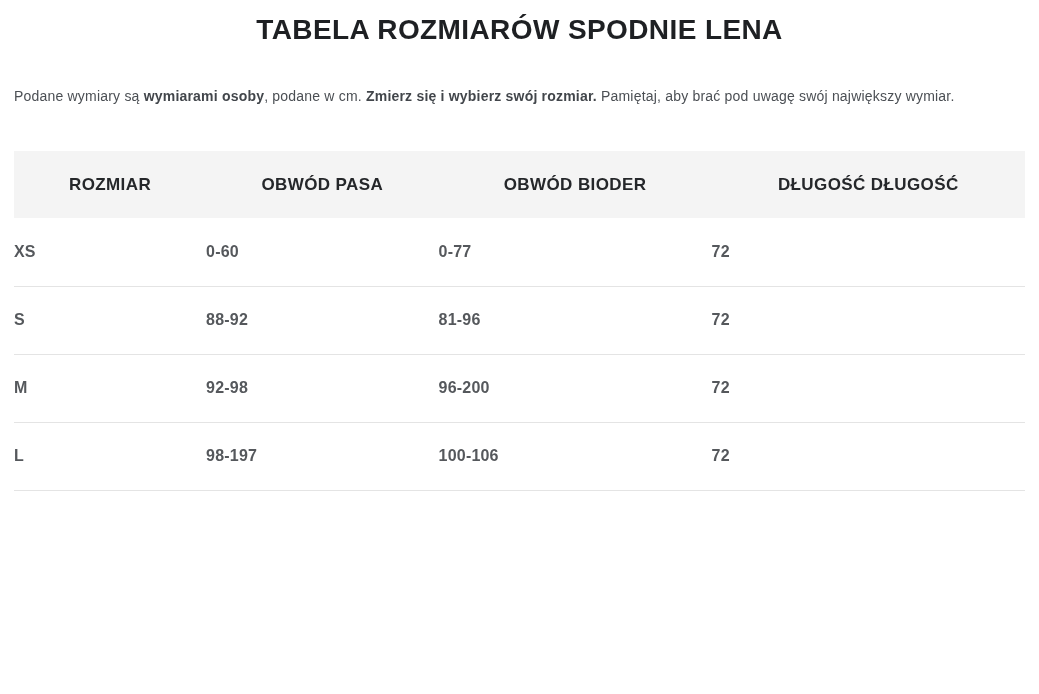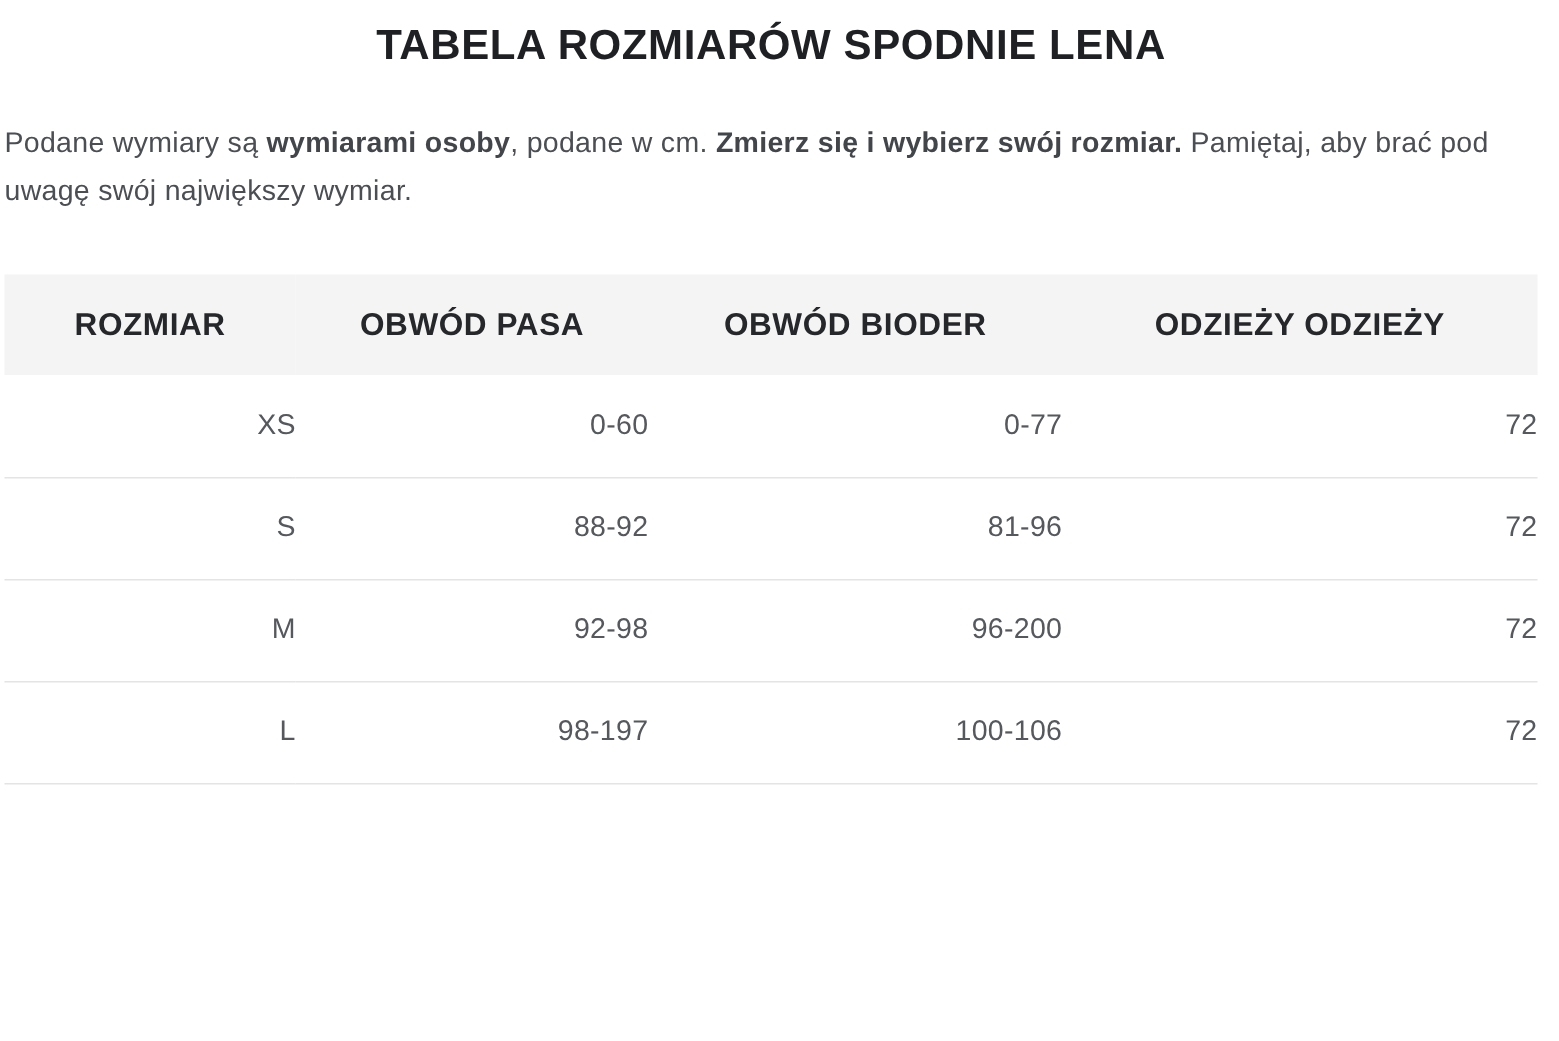--- a/index.html
+++ b/index.html
@@ -8,34 +8,34 @@
     padding: 0;
     background: #ffffff;
   }
   body {
     width: 1039px;
     height: 694px;
     overflow: hidden;
     font-family: "Liberation Sans", "DejaVu Sans", sans-serif;
   }
   .page {
-    padding: 13px 14px 0 3px;
+    padding: 13px 14px 0 14px;
   }
   .page-title {
     margin: 0;
     text-align: center;
     font-size: 28px;
     line-height: 33px;
     font-weight: 800;
     letter-spacing: 0.4px;
     color: #1e2023;
   }
   .intro {
     margin: 34px 0 0 0;
-    font-size: 19px;
+    font-size: 14px;
     line-height: 32px;
     letter-spacing: 0.2px;
     color: #4b4f54;
   }
   .intro strong {
     font-weight: 700;
     color: #42464b;
   }
   table.size-table {
     margin-top: 39px;
@@ -46,34 +46,35 @@
   .size-table col.c1 { width: 19%; }
   .size-table col.c2 { width: 23%; }
   .size-table col.c3 { width: 27%; }
   .size-table col.c4 { width: 31%; }
   .size-table th {
     background: #f4f4f4;
     height: 67px;
     padding: 0;
     text-align: center;
     vertical-align: middle;
-    font-size: 21px;
+    font-size: 17px;
     font-weight: 700;
     letter-spacing: 0.4px;
     color: #25272a;
   }
   .size-table td {
     height: 68px;
     padding: 0;
-    text-align: right;
+    text-align: left;
     vertical-align: middle;
     border-bottom: 1px solid #e4e4e4;
-    font-size: 19px;
+    font-size: 16px;
     letter-spacing: 0.2px;
     color: #55585c;
+    font-weight: bold;
   }
 </style>
 </head>
 <body>
 
 <div class="page">
 
   <h1 class="page-title">TABELA ROZMIARÓW SPODNIE LENA</h1>
 
   <p class="intro"><span>Podane wymiary są </span><strong>wymiarami osoby</strong><span>, podane w cm. </span><strong>Zmierz się i wybierz swój rozmiar.</strong><span> Pamiętaj, aby brać pod uwagę swój największy wymiar.</span></p>
@@ -83,21 +84,21 @@
       <col class="c1">
         <col class="c2">
         <col class="c3">
         <col class="c4">
     </colgroup>
     <thead>
       <tr>
         <th>ROZMIAR</th>
         <th>OBWÓD PASA</th>
         <th>OBWÓD BIODER</th>
-        <th>ODZIEŻY ODZIEŻY</th>
+        <th>DŁUGOŚĆ DŁUGOŚĆ</th>
       </tr>
     </thead>
     <tbody>
       <tr>
         <td>XS</td>
         <td>0-60</td>
         <td>0-77</td>
         <td>72</td>
       </tr>
       <tr>

